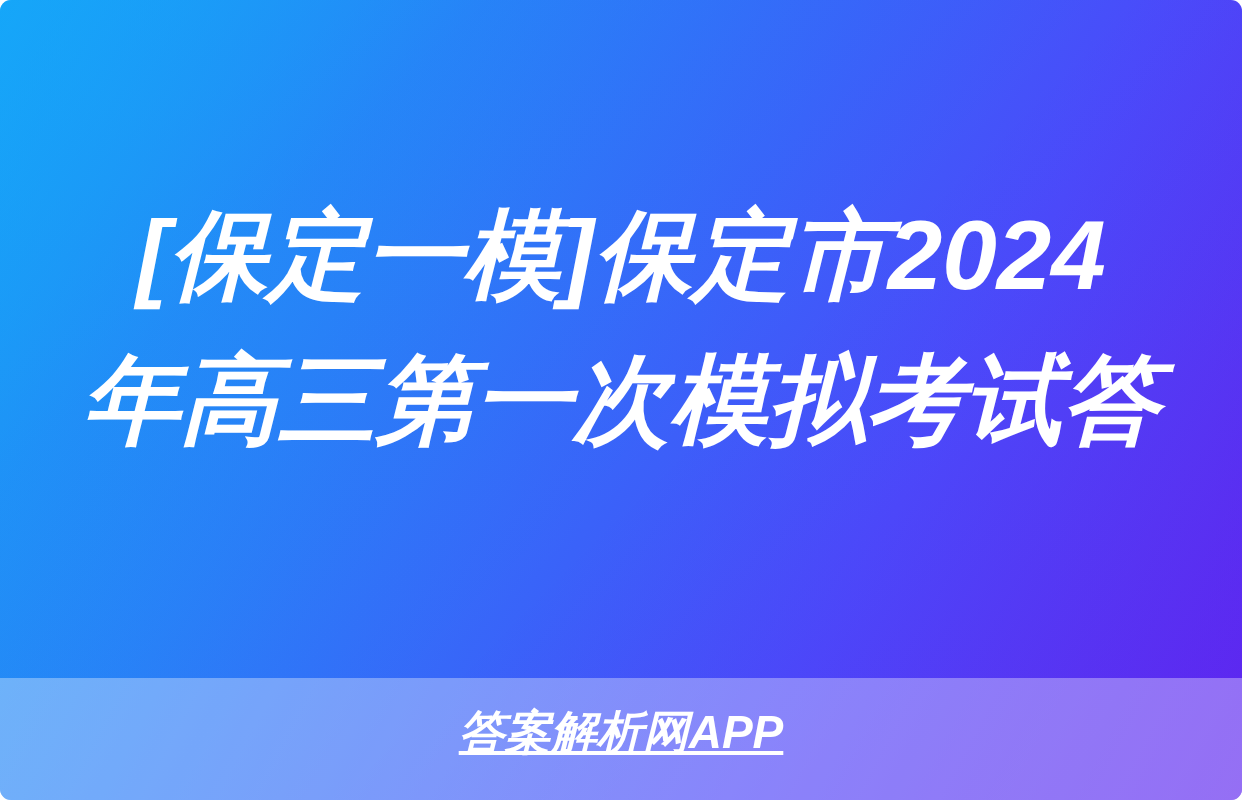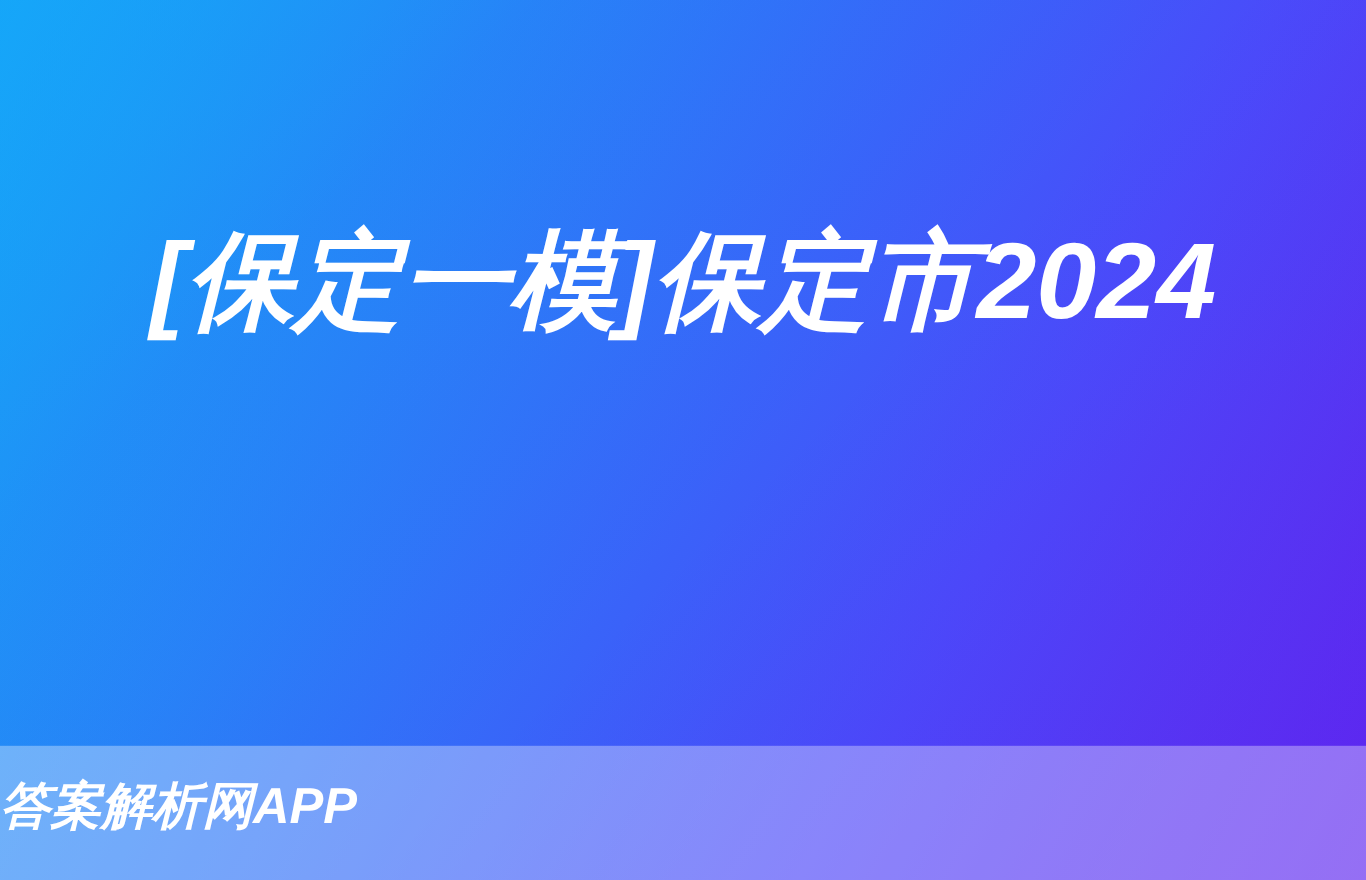--- a/index.html
+++ b/index.html
@@ -16,20 +16,21 @@
     overflow: hidden;
     font-family: "Liberation Sans", "DejaVu Sans", sans-serif;
     background: linear-gradient(118deg,
         #17a2f7 0%,
         #1e95f6 12%,
         #2a7ff7 30%,
         #3a62f9 52%,
         #4a4bfa 70%,
         #5538f3 86%,
         #5d26ef 100%);
+    border-radius: 11px;
   }
 
   
   .canvas::before {
     content: "";
     position: absolute;
     inset: 0;
     background: linear-gradient(135deg,
         rgba(20,170,250,0.55) 0%,
         rgba(20,150,250,0.12) 24%,
@@ -72,35 +73,37 @@
     z-index: 2;
     background: rgba(255,255,255,0.34);
   }
 
   .watermark {
     position: absolute;
     left: 0;
     right: 0;
     top: 704px;
     z-index: 4;
-    text-align: left;
+    text-align: center;
     color: #ffffff;
     font-size: 46px;
     line-height: 56px;
     font-weight: 700;
     font-style: italic;
     white-space: nowrap;
+    text-decoration: underline;
   }
 </style>
 </head>
 <body>
 
 <div class="canvas">
 
   <div class="title-block">
     <span class="title-line">[保定一模]保定市2024</span>
+    <span class="title-line">年高三第一次模拟考试答</span>
   </div>
 
   <div class="footer-band"></div>
 
   <div class="watermark">答案解析网APP</div>
 
 </div>
 
 </body></html>

